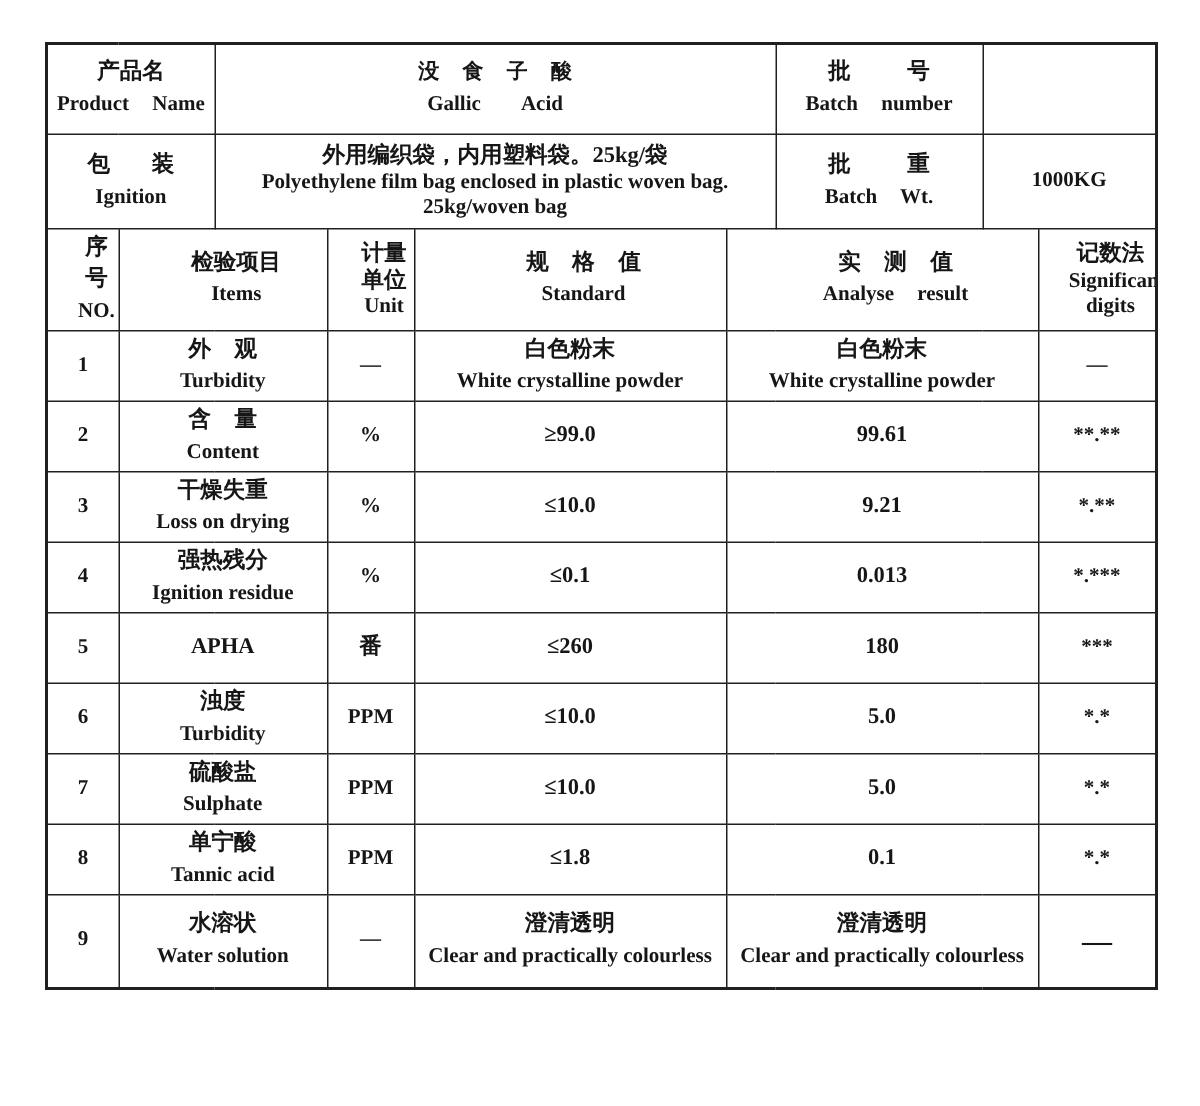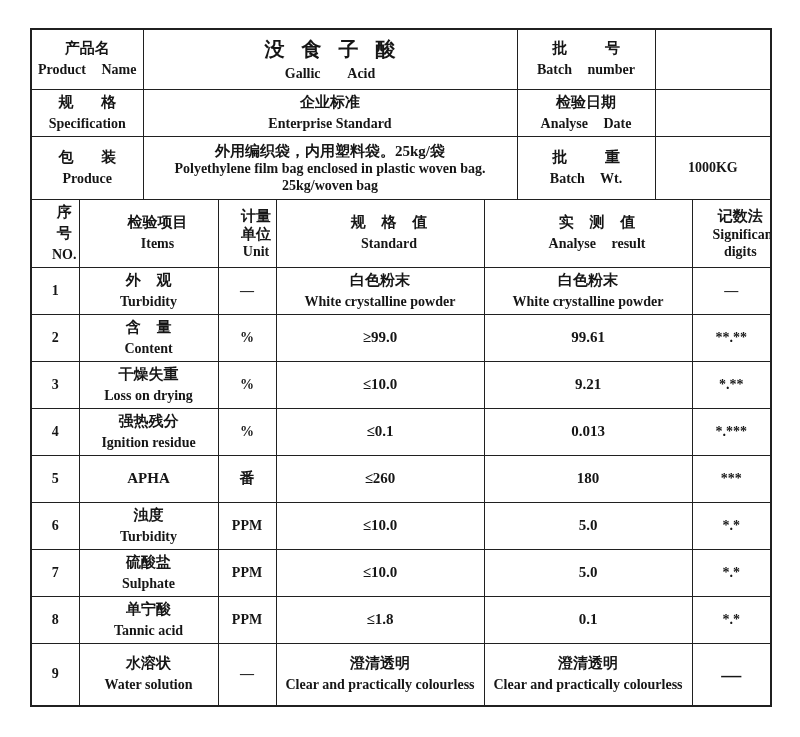--- a/index.html
+++ b/index.html
@@ -14,21 +14,21 @@
     border:2px solid #202020;
   }
   td{
     border:1px solid #202020;
     text-align:center;vertical-align:middle;
     padding:1px 2px;overflow:hidden;
   }
   .ln{line-height:1.45;}
   .zh{font-size:15px;}
   .en{font-size:14px;}
-  .fs16{font-size:20px;}
+  .fs16{font-size:14px;}
   .tight{line-height:1.22;text-align:center;}
   .ws6{word-spacing:6px;}
   .ws12{word-spacing:12px;}
   .ws24{word-spacing:24px;text-align:center;}
   .ws34{word-spacing:34px;}
   .dash-lg{font-size:20px;line-height:1.1;}
   tr.h57 td{height:57px;}
   tr.h45 td{height:45px;}
   tr.h44 td{height:44px;}
   tr.h60 td{height:60px;}
@@ -64,42 +64,25 @@
     <td>
       <div class="ln zh ws34">批 号</div>
       <div class="ln en ws12">Batch number</div>
     </td>
     <td colspan="2">
       <div class="ln en"></div>
     </td>
   </tr>
 
 
-  <tr class="h44">
-    <td colspan="2">
-      <div class="ln zh ws24">规 格</div>
-      <div class="ln en">Specification</div>
-    </td>
-    <td colspan="4">
-      <div class="ln zh">企业标准</div>
-      <div class="ln en">Enterprise Standard</div>
-    </td>
-    <td>
-      <div class="ln zh">检验日期</div>
-      <div class="ln en ws12">Analyse Date</div>
-    </td>
-    <td colspan="2">
-      <div class="ln en"></div>
-    </td>
-  </tr>
 
   <tr class="h60">
     <td colspan="2">
       <div class="ln zh ws24">包 装</div>
-      <div class="ln en">Produce</div>
+      <div class="ln en">Ignition</div>
     </td>
     <td colspan="4">
       <div class="ln zh tight">外用编织袋，内用塑料袋。25kg/袋</div>
       <div class="ln en tight">Polyethylene film bag enclosed in plastic woven bag.</div>
       <div class="ln en tight">25kg/woven bag</div>
     </td>
     <td>
       <div class="ln zh ws34">批 重</div>
       <div class="ln en ws12">Batch Wt.</div>
     </td>

